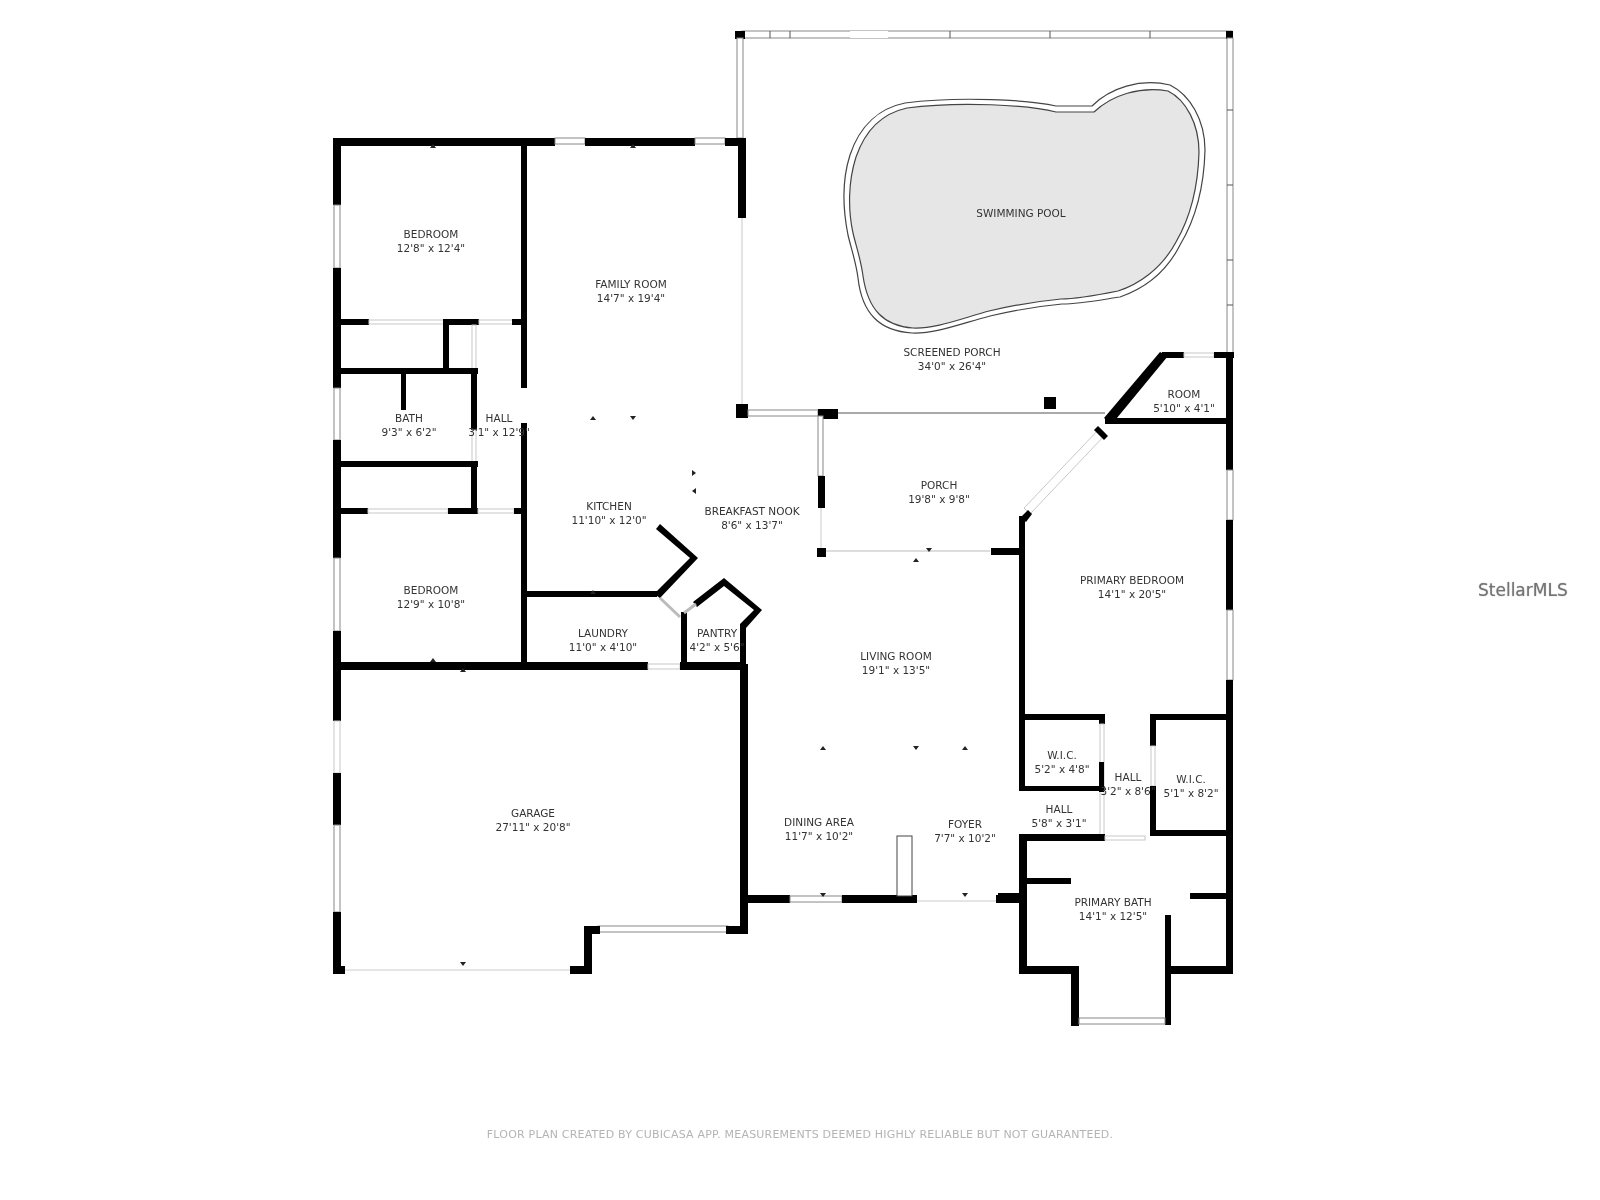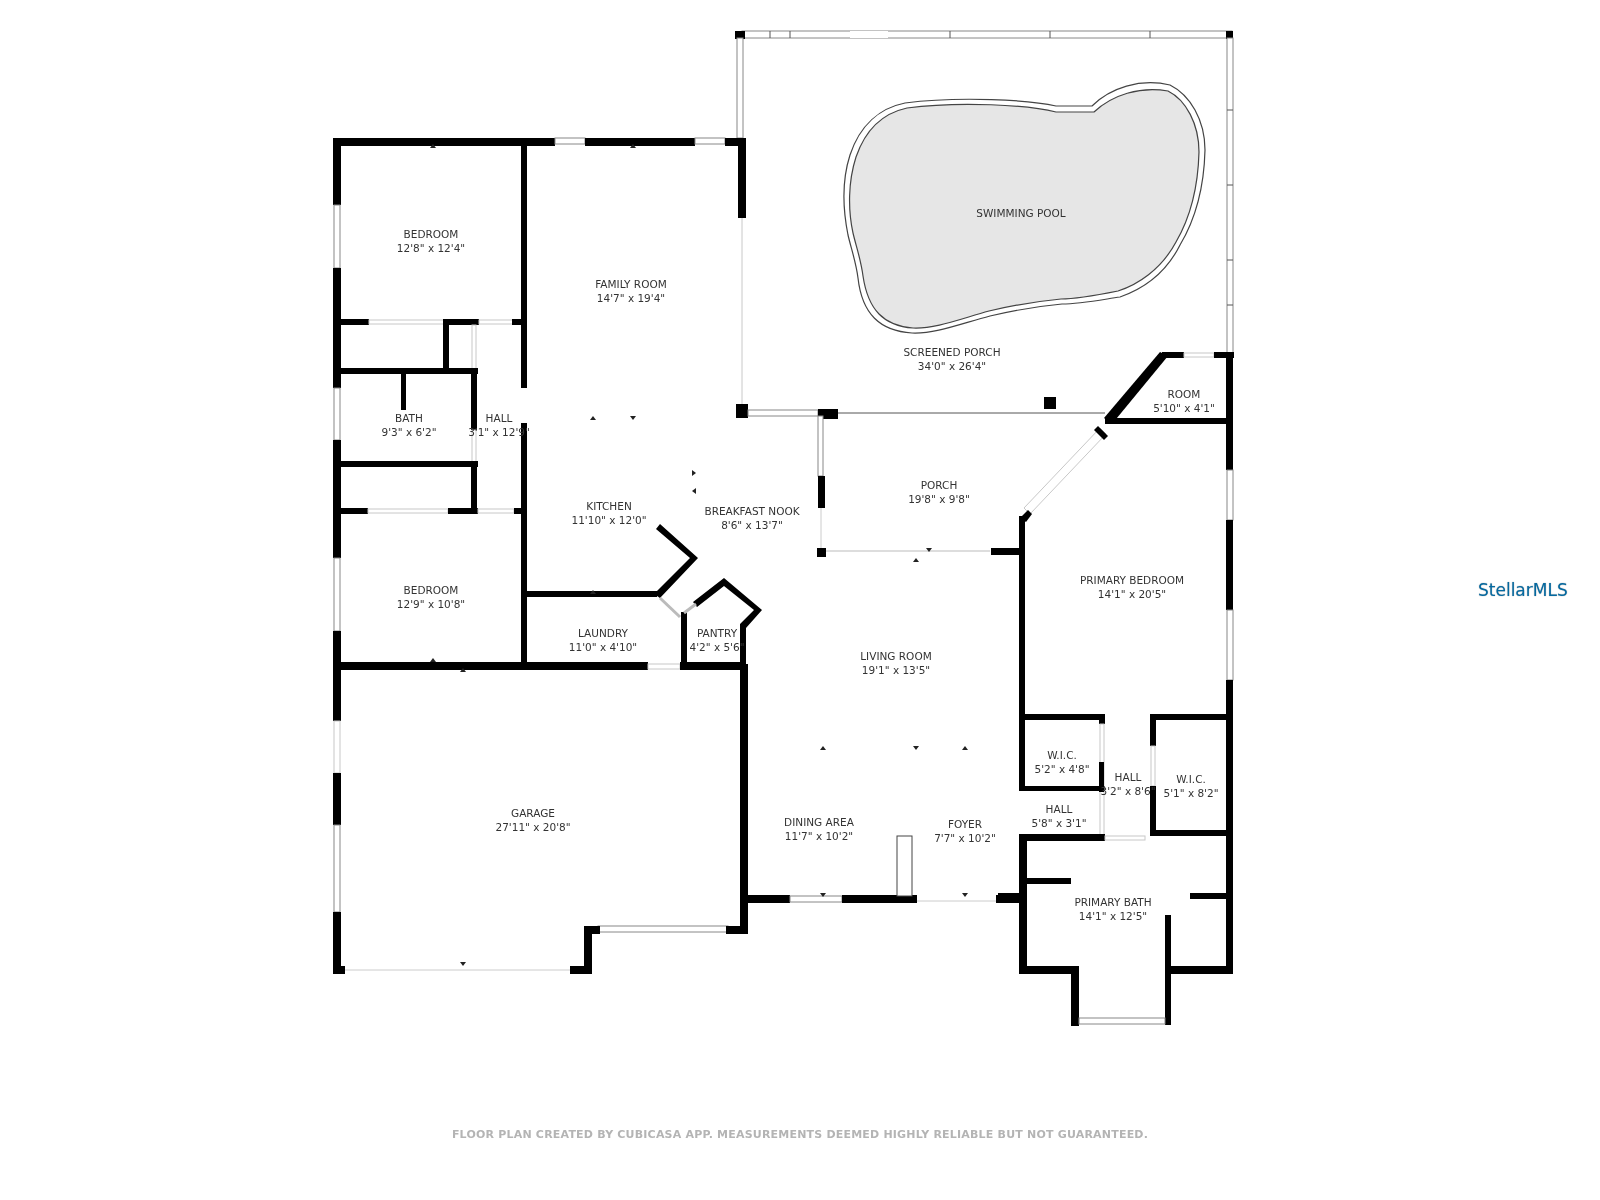--- a/index.html
+++ b/index.html
@@ -6,22 +6,22 @@
     body { width: 1600px; height: 1200px; position: relative; overflow: hidden; font-family: "DejaVu Sans", sans-serif; }
     #plan { position: absolute; left: 0; top: 0; width: 1600px; height: 1200px; }
     .wall { fill: #000; }
     .win { fill: #fff; stroke: #888; stroke-width: 1; }
     .open { fill: #fff; stroke: #c8c8c8; stroke-width: 1; }
     .thin { stroke: #555; stroke-width: 1; fill: none; }
     .pool-outer { fill: #fff; stroke: #444; stroke-width: 1.2; }
     .pool-inner { fill: #e6e6e6; stroke: #444; stroke-width: 1.2; }
     .lbl { font-family: "DejaVu Sans", sans-serif; font-size: 10.5px; fill: #333; text-anchor: middle; }
     .tick { fill: #222; }
-    #footer { position: absolute; left: 0; width: 1600px; top: 1128px; text-align: center; font-family: "DejaVu Sans", sans-serif; font-size: 11px; color: #b4b4b4; letter-spacing: 0.2px; font-weight: bold; }
-    #watermark { position: absolute; left: 1478px; top: 580px; font-family: "DejaVu Sans", sans-serif; font-size: 17px; color: #0369a1; text-shadow: 0 0 1px #bcbcbc, 0 0 1px #bcbcbc; }
+    #footer { position: absolute; left: 0; width: 1600px; top: 1128px; text-align: center; font-family: "DejaVu Sans", sans-serif; font-size: 11px; color: #b4b4b4; letter-spacing: 0.2px; }
+    #watermark { position: absolute; left: 1478px; top: 580px; font-family: "DejaVu Sans", sans-serif; font-size: 17px; color: #737373; text-shadow: 0 0 1px #bcbcbc, 0 0 1px #bcbcbc; }
   </style>
 </head>
 <body>
 
 <svg id="plan" viewBox="0 0 1600 1200" xmlns="http://www.w3.org/2000/svg">
 
   <g>
 
     <rect x="742" y="31" width="490" height="7" class="win"></rect>
     <line x1="770" y1="31" x2="770" y2="38" class="thin"></line>

